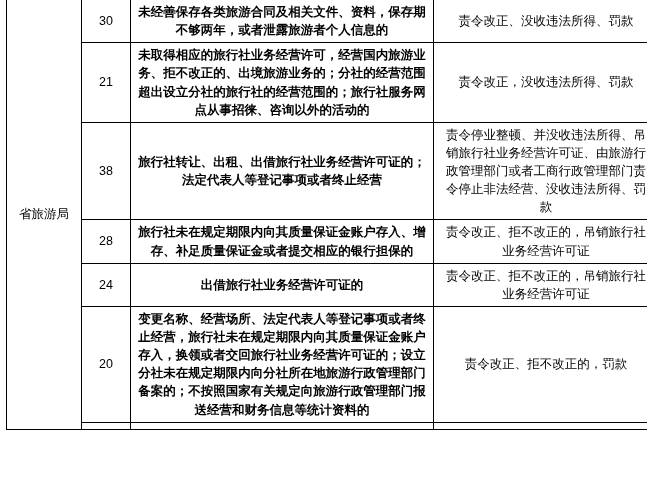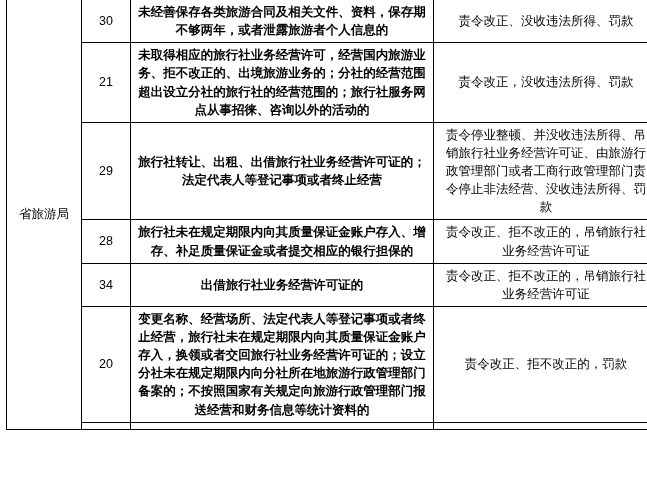--- a/index.html
+++ b/index.html
@@ -79,31 +79,31 @@
         <td class="col-num clipped-top">30</td>
         <td class="col-desc clipped-top">未经善保存各类旅游合同及相关文件、资料，保存期不够两年，或者泄露旅游者个人信息的</td>
         <td class="col-action clipped-top">责令改正、没收违法所得、罚款</td>
       </tr>
       <tr>
         <td class="col-num">21</td>
         <td class="col-desc">未取得相应的旅行社业务经营许可，经营国内旅游业务、拒不改正的、出境旅游业务的；分社的经营范围超出设立分社的旅行社的经营范围的；旅行社服务网点从事招徕、咨询以外的活动的</td>
         <td class="col-action">责令改正，没收违法所得、罚款</td>
       </tr>
       <tr>
-        <td class="col-num">29</td>
+        <td class="col-num">38</td>
         <td class="col-desc">旅行社转让、出租、出借旅行社业务经营许可证的；法定代表人等登记事项或者终止经营</td>
         <td class="col-action">责令停业整顿、并没收违法所得、吊销旅行社业务经营许可证、由旅游行政管理部门或者工商行政管理部门责令停止非法经营、没收违法所得、罚款</td>
       </tr>
       <tr>
         <td class="col-num">28</td>
         <td class="col-desc">旅行社未在规定期限内向其质量保证金账户存入、增存、补足质量保证金或者提交相应的银行担保的</td>
         <td class="col-action">责令改正、拒不改正的，吊销旅行社业务经营许可证</td>
       </tr>
       <tr>
-        <td class="col-num">34</td>
+        <td class="col-num">24</td>
         <td class="col-desc">出借旅行社业务经营许可证的</td>
         <td class="col-action">责令改正、拒不改正的，吊销旅行社业务经营许可证</td>
       </tr>
       <tr>
         <td class="col-num">20</td>
         <td class="col-desc">变更名称、经营场所、法定代表人等登记事项或者终止经营，旅行社未在规定期限内向其质量保证金账户存入，换领或者交回旅行社业务经营许可证的；设立分社未在规定期限内向分社所在地旅游行政管理部门备案的；不按照国家有关规定向旅游行政管理部门报送经营和财务信息等统计资料的</td>
         <td class="col-action">责令改正、拒不改正的，罚款</td>
       </tr>
       <tr>
         <td class="col-num clipped-bottom"></td>

